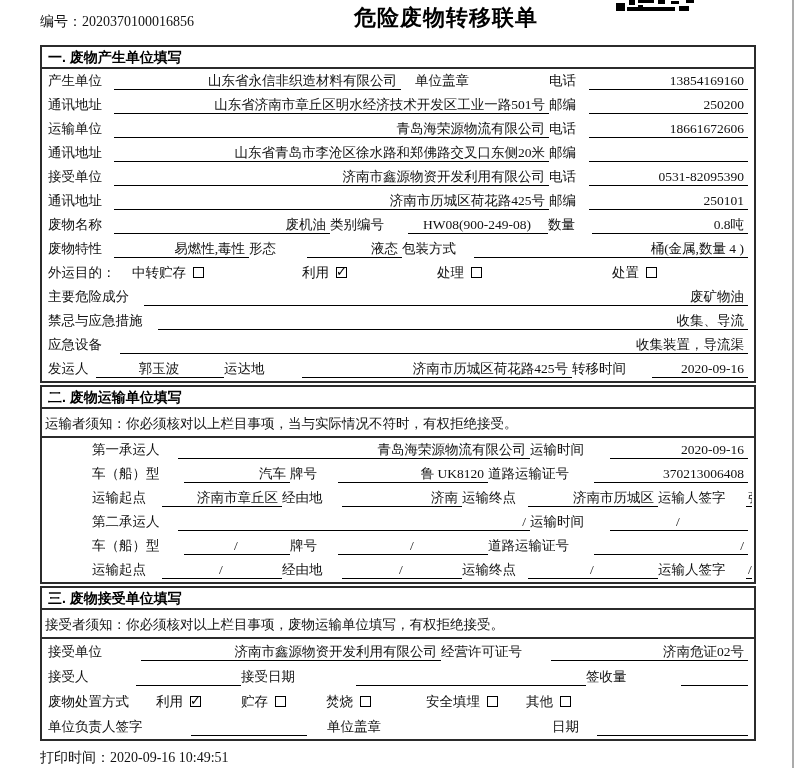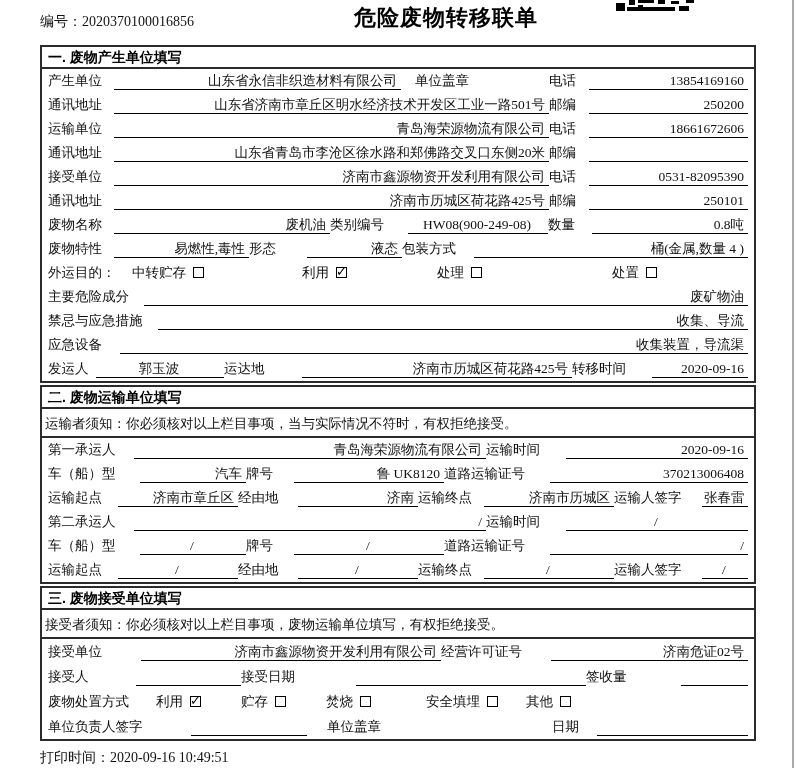--- a/index.html
+++ b/index.html
@@ -24,21 +24,21 @@
   .section { border:2px solid #2b2b2b; background:#fff; }
   .section + .section { margin-top:2px; }
   .sec-header {
     font-family:"Liberation Sans",sans-serif; font-weight:bold; font-size:14px; color:#000;
     height:22px; line-height:21px; padding:0 6px; border-bottom:2px solid #2b2b2b;
   }
   .notice { height:29px; line-height:29px; padding:0 3px; border-bottom:2px solid #2b2b2b; white-space:nowrap; }
 
   .row { display:flex; align-items:flex-end; padding:0 6px 3px 6px; }
   .s1 .row { height:24px; }
-  .s2 .row { height:24px; }
+  .s2 .row { height:24px;margin-left:44px; }
   .s3 .row { height:25px; }
   .lbl { white-space:nowrap; flex:none; }
   .lbl.ctr { }
   .lbl.pl { padding-left:14px; }
   .val {
     border-bottom:1px solid #000; padding:0 4px 0 6px; white-space:nowrap; overflow:hidden;
     flex:none; min-height:17px; line-height:17px;text-align:right;
   }
   .val.grow { flex:1 1 auto; }
   .val.ctr { text-align:center; padding-left:2px; }

